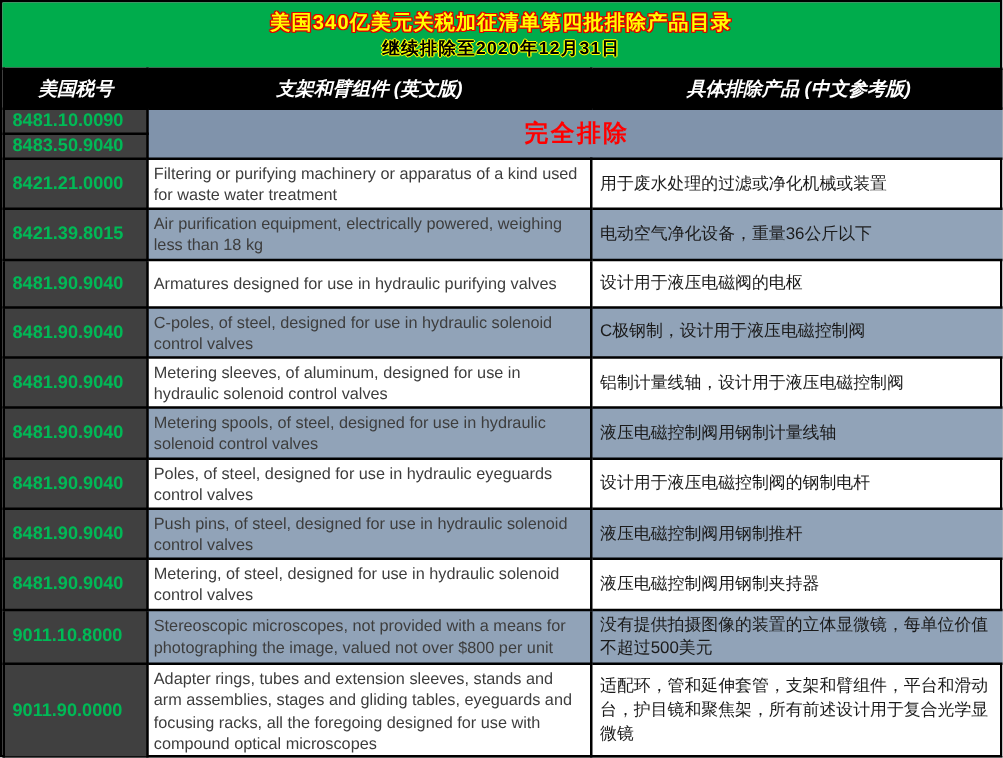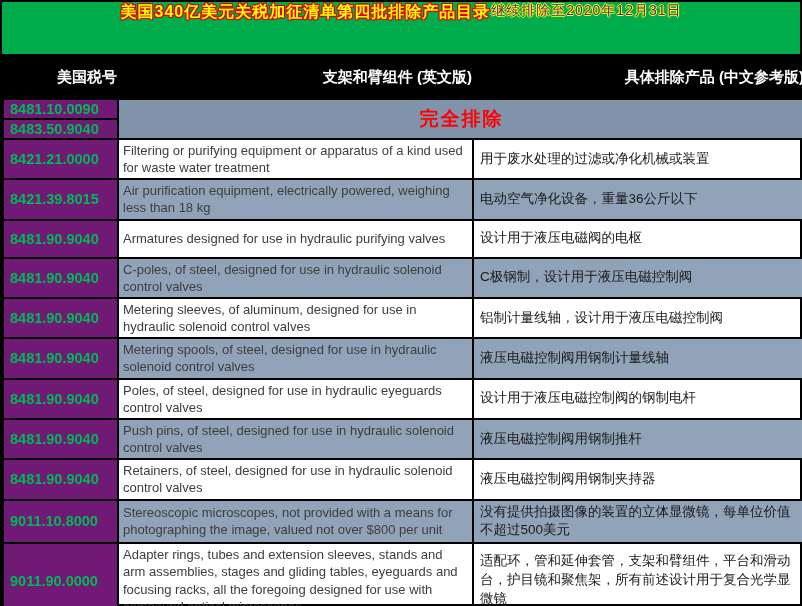--- a/index.html
+++ b/index.html
@@ -8,69 +8,69 @@
 
   .page { width: 802px; height: 606px; border: 2px solid #000; display: flex; flex-direction: column; }
 
   
   .banner {
     background: #00AC4C;
     height: 52px;
     flex: 0 0 52px;
     text-align: center;
     display: flex;
-    flex-direction: row;
+    flex-direction: column;
     justify-content: center;
     gap: 1px;
   }
   .banner-title {
     font-size: 16px;
     font-weight: bold;
     color: #FFFF00;
     letter-spacing: 1px;
     text-shadow: 1px 0 0 #E00000, -1px 0 0 #E00000, 0 1px 0 #E00000, 0 -1px 0 #E00000,
                  1px 1px 0 #E00000, -1px -1px 0 #E00000, 1px -1px 0 #E00000, -1px 1px 0 #E00000;
   }
   .banner-subtitle {
     font-size: 14px;
-    font-weight: normal;
-    color: #4c1d95;
+    font-weight: bold;
+    color: #000000;
     letter-spacing: 1px;
     text-shadow: 1px 0 0 #FFFF00, -1px 0 0 #FFFF00, 0 1px 0 #FFFF00, 0 -1px 0 #FFFF00;
-    text-align: right;
   }
 
   
   table {
     width: 802px;
     border-collapse: collapse;
     table-layout: fixed;
     flex: 1 1 auto;
   }
   col.c-code { width: 115px; }
   col.c-en   { width: 355px; }
   col.c-zh   { width: 332px; }
 
   th, td { border: 2px solid #000; vertical-align: middle; }
 
   thead th {
     background: #000000;
     color: #FFFFFF;
     font-size: 15px;
     font-weight: bold;
-    height: 44px;
-    text-align: right;
+    height: 32px;
+    text-align: center;
+    font-style: italic;
   }
 
   td.code {
     color: #00B956;
     font-weight: bold;
     font-size: 14.5px;
     padding: 1px 6px;
-    background: #701a75;
+    background: #404040;
     white-space: nowrap;
   }
   td.en {
     font-size: 13px;
     color: #3d3d3d;
     padding: 2px 4px;
     line-height: 1.32;
   }
   td.zh {
     font-size: 13.5px;
@@ -124,21 +124,21 @@
         <td class="ce-merged" rowspan="2" colspan="2">
           <span class="ce-label">完全排除</span>
         </td>
       </tr>
       <tr class="ce-row">
         <td class="code">8483.50.9040</td>
       </tr>
 
   <tr class="data-row">
     <td class="code">8421.21.0000</td>
-    <td class="en">Filtering or purifying equipment or apparatus of a kind used for waste water treatment</td>
+    <td class="en">Filtering or purifying machinery or apparatus of a kind used for waste water treatment</td>
     <td class="zh">用于废水处理的过滤或净化机械或装置</td>
   </tr>
 
   <tr class="data-row shaded">
     <td class="code">8421.39.8015</td>
     <td class="en">Air purification equipment, electrically powered, weighing less than 18 kg</td>
     <td class="zh">电动空气净化设备，重量36公斤以下</td>
   </tr>
 
   <tr class="data-row">
@@ -172,21 +172,21 @@
   </tr>
 
   <tr class="data-row shaded">
     <td class="code">8481.90.9040</td>
     <td class="en">Push pins, of steel, designed for use in hydraulic solenoid control valves</td>
     <td class="zh">液压电磁控制阀用钢制推杆</td>
   </tr>
 
   <tr class="data-row">
     <td class="code">8481.90.9040</td>
-    <td class="en">Retainers, of steel, designed for use in hydraulic solenoid control valves</td>
+    <td class="en">Metering, of steel, designed for use in hydraulic solenoid control valves</td>
     <td class="zh">液压电磁控制阀用钢制夹持器</td>
   </tr>
 
   <tr class="data-row shaded">
     <td class="code">9011.10.8000</td>
     <td class="en">Stereoscopic microscopes, not provided with a means for photographing the image, valued not over $800 per unit</td>
     <td class="zh">没有提供拍摄图像的装置的立体显微镜，每单位价值不超过500美元</td>
   </tr>
 
   <tr class="data-row">

